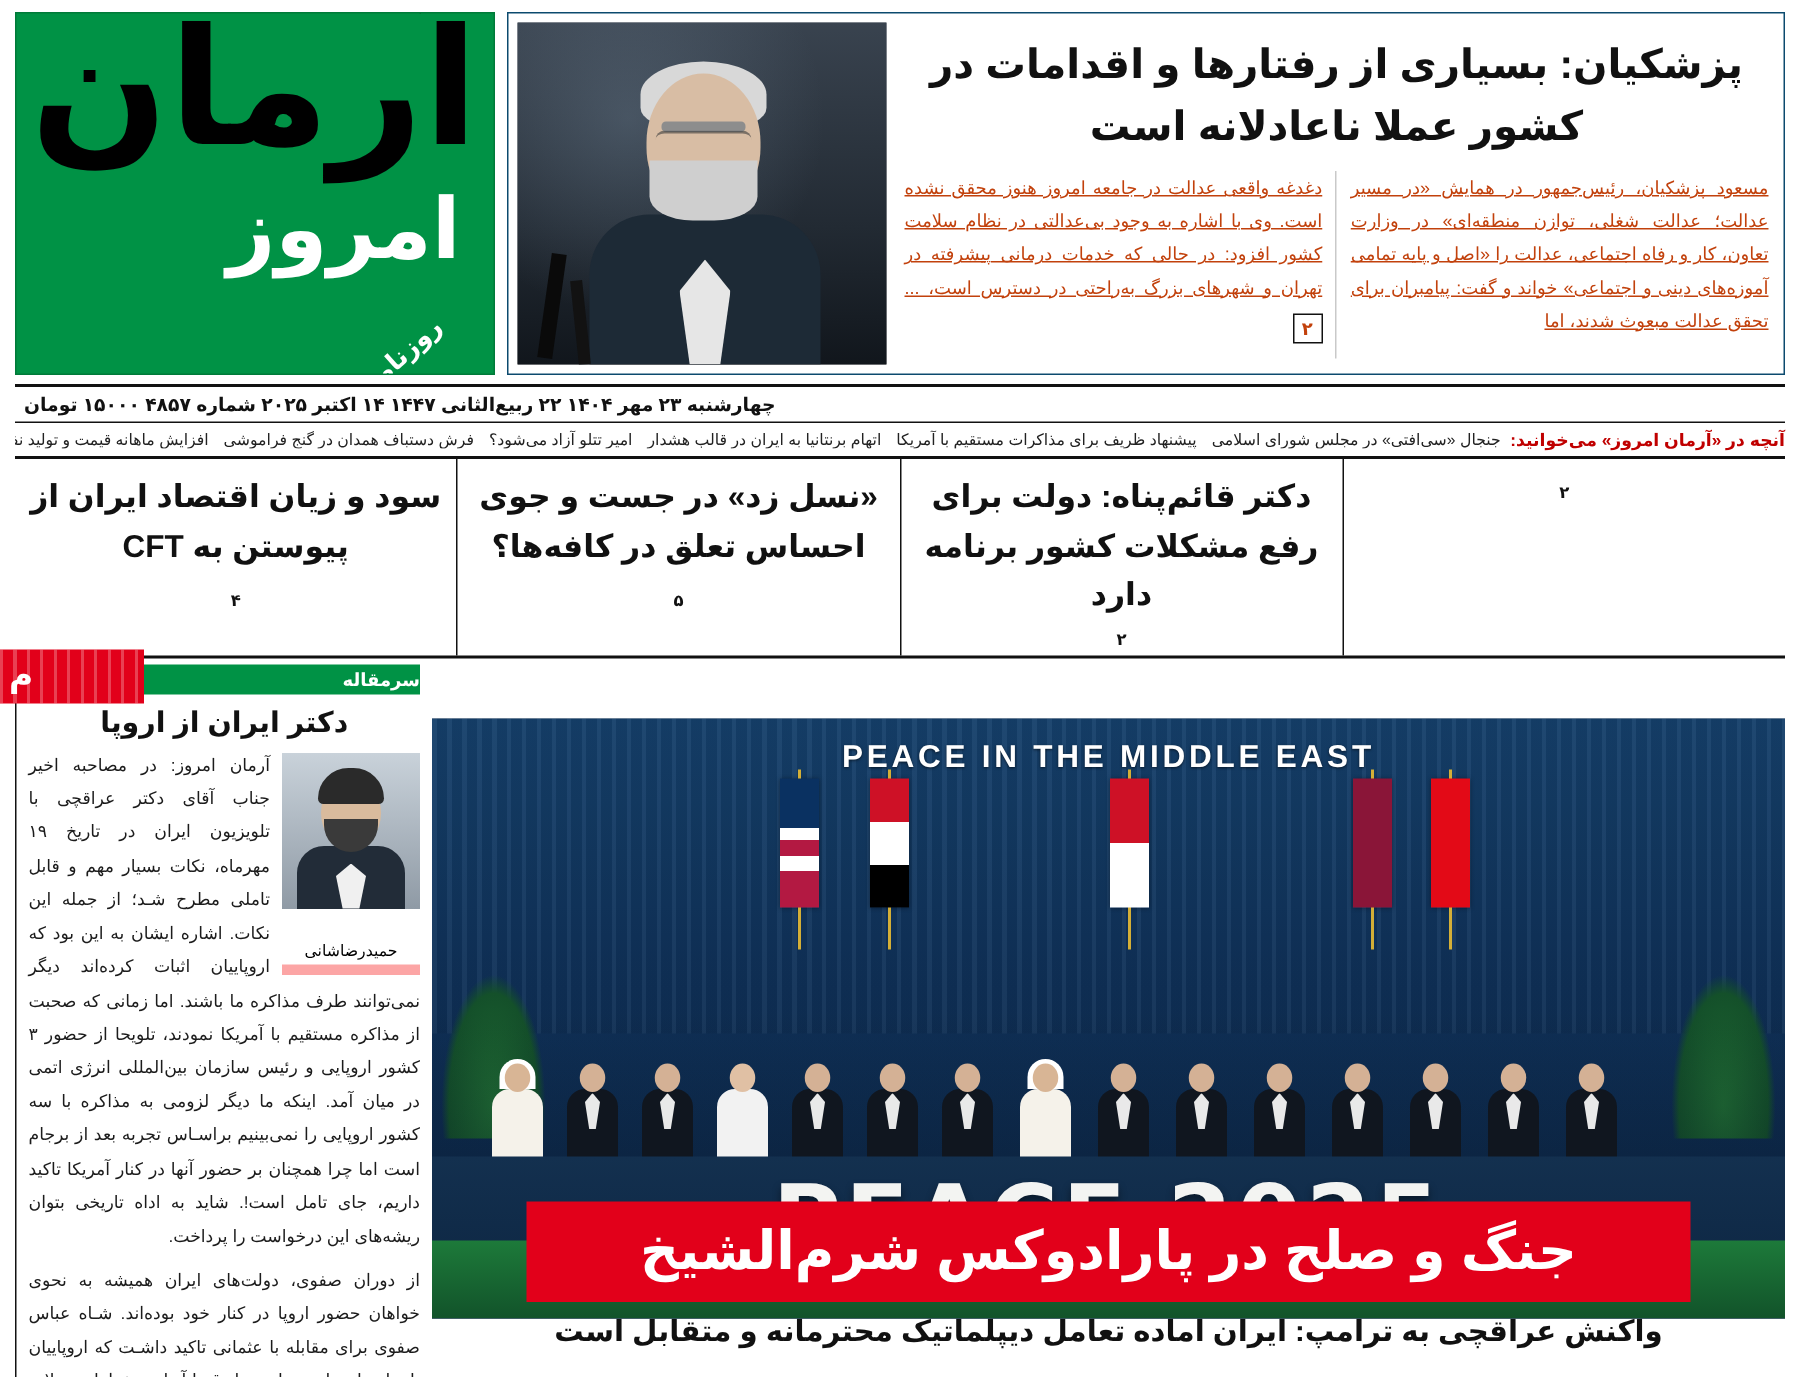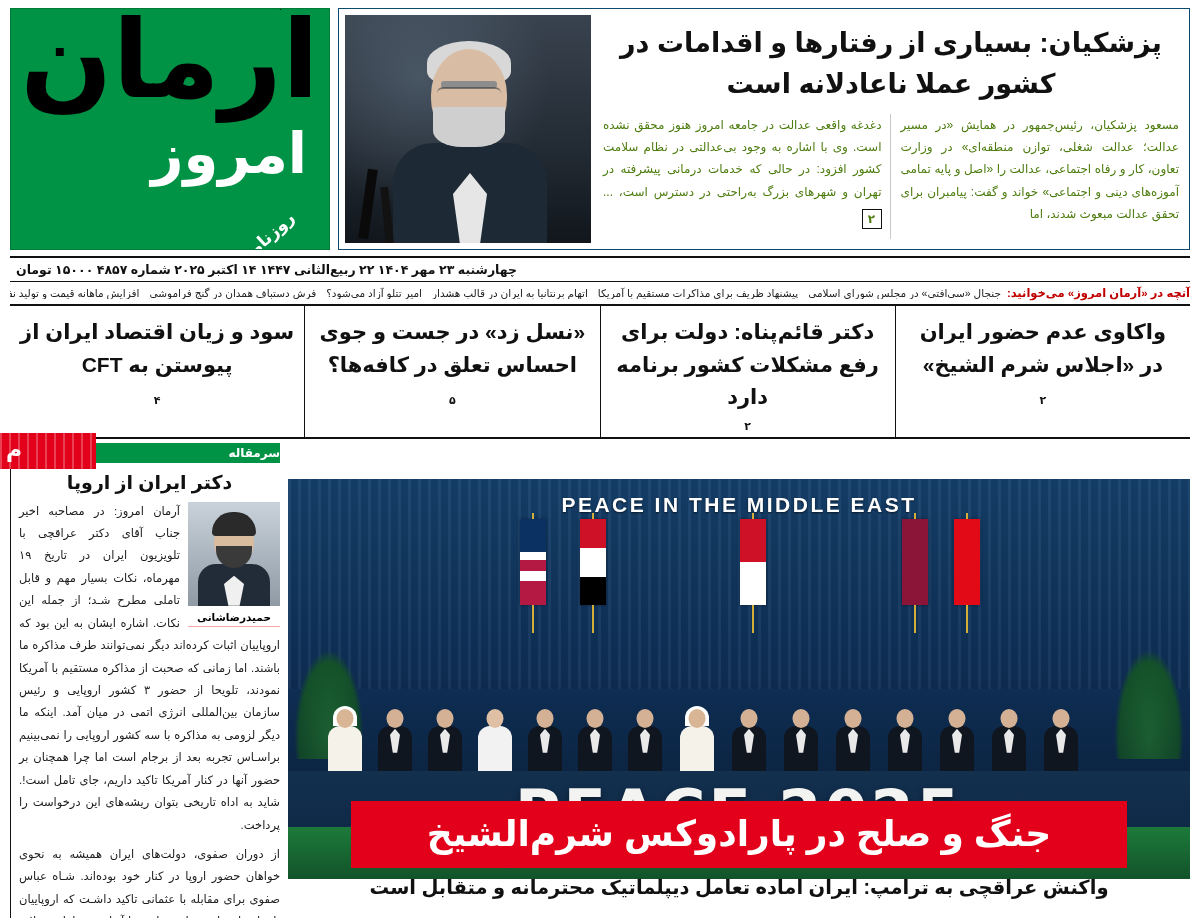--- a/index.html
+++ b/index.html
@@ -94,22 +94,23 @@
     flex-direction: row;
     gap: 10px;
     flex: 1 1 auto;
     padding: 0 4px 4px 4px;
   }
   .lead-col {
     flex: 1 1 0;
     font-size: 12px;
     line-height: 1.85;
     text-align: justify;
-    color: #4d7c0f;
-    position: relative;
+    color: #c2410c;
+    position: relative;
+    text-decoration: underline;
   }
   .lead-col + .lead-col { border-right: 1px solid #c9c9c9; padding-right: 8px; }
   .page-badge {
     display: inline-block;
     border: 1px solid #111;
     width: 20px; height: 20px;
     line-height: 18px;
     text-align: center;
     font-size: 12px;
     font-weight: bold;
@@ -326,24 +327,24 @@
     width: 72px; height: 42px; border-radius: 18px 18px 0 0;
     background: #222c38;
   }
   .ea-shirt {
     position: absolute; left: 36px; bottom: 0;
     width: 20px; height: 30px; background: #f0f0f0;
     clip-path: polygon(50% 0, 100% 28%, 78% 100%, 22% 100%, 0 28%);
   }
   .edit-author-name {
     font-size: 10.5px;
-    font-weight: bold;
-    border-bottom: 1px solid #fca5a5;
+    font-weight: normal;
+    border-bottom: 7px solid #fca5a5;
     padding: 3px 0;
-    margin-top: 2px;
+    margin-top: 19px;
   }
   .edit-body {
     font-size: 11.5px;
     line-height: 1.95;
     text-align: justify;
     color: #1c1c1c;
   }
   .edit-body p { margin: 0 0 7px 0; }
 
   
@@ -558,21 +559,20 @@
       <span>اتهام برنتانیا به ایران در قالب هشدار</span>
       <span>امیر تتلو آزاد می‌شود؟</span>
       <span>فرش دستباف همدان در گنج فراموشی</span>
       <span>افزایش ماهانه قیمت و تولید نفت ایران</span>
 
     </div>
   </div>
 
   <div class="teasers">
     <div class="teaser">
-      <div class="teaser-title">واکاوی عدم حضور ایران در «اجلاس شرم الشیخ»</div>
       <div class="teaser-page">۲</div>
     </div>
     <div class="teaser">
       <div class="teaser-title">دکتر قائم‌پناه: دولت برای رفع مشکلات کشور برنامه دارد</div>
       <div class="teaser-page">۲</div>
     </div>
     <div class="teaser">
       <div class="teaser-title">«نسل زد» در جست و جوی احساس تعلق در کافه‌ها؟</div>
       <div class="teaser-page">۵</div>
     </div>

